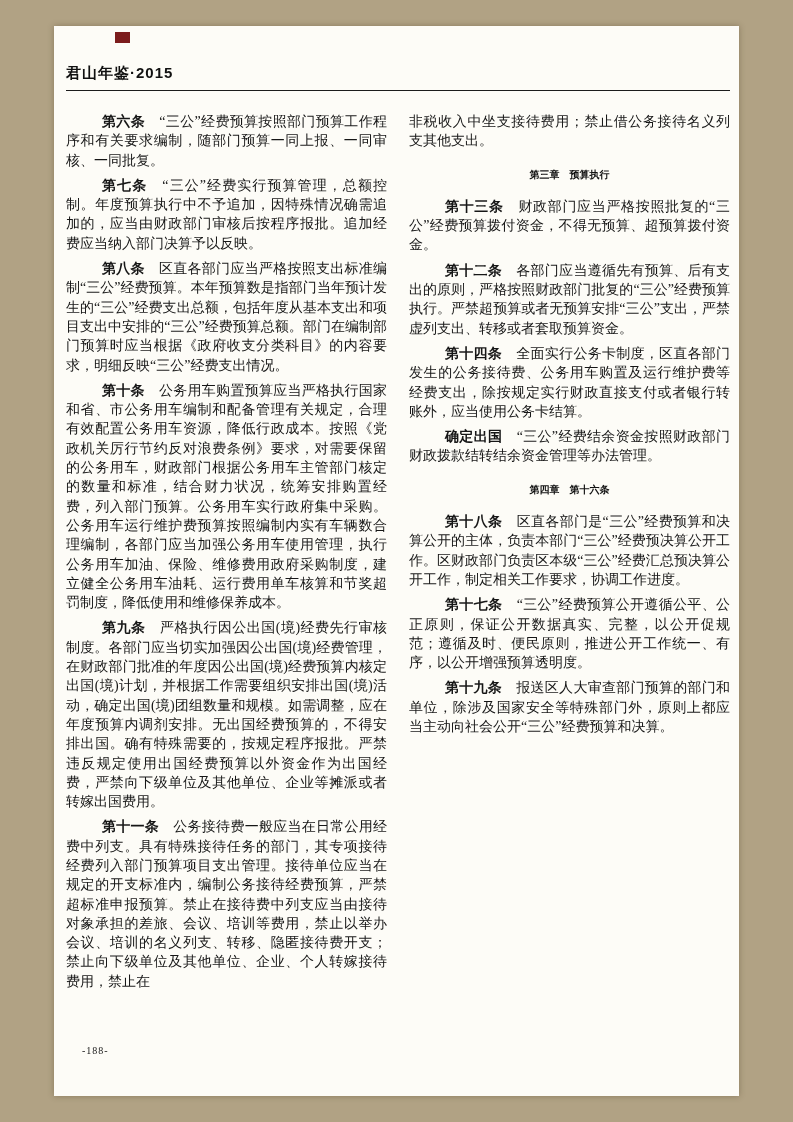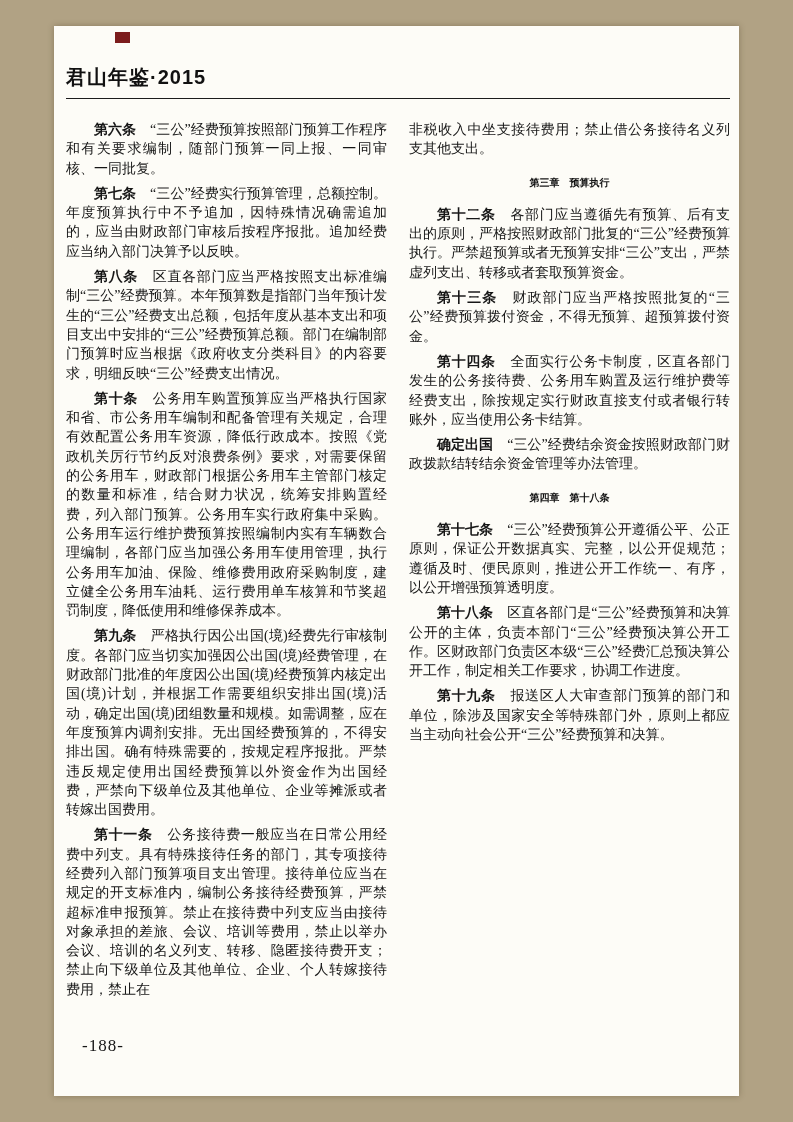--- a/index.html
+++ b/index.html
@@ -24,21 +24,21 @@
     background: #7c1d1d;
   }
   .inner {
     position: absolute;
     left: 12px; right: 9px; top: 0; bottom: 0;
   }
   .book-header {
     margin-top: 38px;
     font-family: "Liberation Sans", "DejaVu Sans", sans-serif;
     font-weight: bold;
-    font-size: 20px;
+    font-size: 15px;
     letter-spacing: 1px;
     color: #111;
   }
   .header-rule {
     border: none;
     border-bottom: 1.6px solid #1c1c1c;
     margin: 7px 0 0 0;
   }
   .columns {
     display: flex;
@@ -51,34 +51,35 @@
     line-height: 19.3px;
     color: #161616;
     text-align: justify;
   }
   .col p { margin: 0 0 6px 0; }
   .para { text-indent: 2em; }
   .cont { text-indent: 0; }
   .lead {
     font-family: "Liberation Sans", "DejaVu Sans", sans-serif;
     font-weight: bold;
+    margin-left: 8px;
   }
   .heading {
     text-align: center;
     text-indent: 0;
     font-family: "Liberation Sans", "DejaVu Sans", sans-serif;
     font-weight: bold;
     font-size: 10px;
     margin: 14px 0 13px 0 !important;
     color: #111;
   }
   .page-number {
     position: absolute;
     left: 16px; bottom: 40px;
-    font-size: 17px;
+    font-size: 10px;
     color: #161616;
     letter-spacing: 1px;
   }
 </style>
 </head>
 <body>
 
 <div class="scan-page">
   <div class="red-mark"></div>
   <div class="inner">
@@ -89,25 +90,25 @@
           <p class="para"><span class="lead">第六条</span>　“三公”经费预算按照部门预算工作程序和有关要求编制，随部门预算一同上报、一同审核、一同批复。</p>
           <p class="para"><span class="lead">第七条</span>　“三公”经费实行预算管理，总额控制。年度预算执行中不予追加，因特殊情况确需追加的，应当由财政部门审核后按程序报批。追加经费应当纳入部门决算予以反映。</p>
           <p class="para"><span class="lead">第八条</span>　区直各部门应当严格按照支出标准编制“三公”经费预算。本年预算数是指部门当年预计发生的“三公”经费支出总额，包括年度从基本支出和项目支出中安排的“三公”经费预算总额。部门在编制部门预算时应当根据《政府收支分类科目》的内容要求，明细反映“三公”经费支出情况。</p>
           <p class="para"><span class="lead">第十条</span>　公务用车购置预算应当严格执行国家和省、市公务用车编制和配备管理有关规定，合理有效配置公务用车资源，降低行政成本。按照《党政机关厉行节约反对浪费条例》要求，对需要保留的公务用车，财政部门根据公务用车主管部门核定的数量和标准，结合财力状况，统筹安排购置经费，列入部门预算。公务用车实行政府集中采购。公务用车运行维护费预算按照编制内实有车辆数合理编制，各部门应当加强公务用车使用管理，执行公务用车加油、保险、维修费用政府采购制度，建立健全公务用车油耗、运行费用单车核算和节奖超罚制度，降低使用和维修保养成本。</p>
           <p class="para"><span class="lead">第九条</span>　严格执行因公出国(境)经费先行审核制度。各部门应当切实加强因公出国(境)经费管理，在财政部门批准的年度因公出国(境)经费预算内核定出国(境)计划，并根据工作需要组织安排出国(境)活动，确定出国(境)团组数量和规模。如需调整，应在年度预算内调剂安排。无出国经费预算的，不得安排出国。确有特殊需要的，按规定程序报批。严禁违反规定使用出国经费预算以外资金作为出国经费，严禁向下级单位及其他单位、企业等摊派或者转嫁出国费用。</p>
           <p class="para"><span class="lead">第十一条</span>　公务接待费一般应当在日常公用经费中列支。具有特殊接待任务的部门，其专项接待经费列入部门预算项目支出管理。接待单位应当在规定的开支标准内，编制公务接待经费预算，严禁超标准申报预算。禁止在接待费中列支应当由接待对象承担的差旅、会议、培训等费用，禁止以举办会议、培训的名义列支、转移、隐匿接待费开支；禁止向下级单位及其他单位、企业、个人转嫁接待费用，禁止在</p>
         </div>
       <div class="col">
           <p class="cont">非税收入中坐支接待费用；禁止借公务接待名义列支其他支出。</p>
           <p class="heading">第三章　预算执行</p>
+          <p class="para"><span class="lead">第十三条</span>　财政部门应当严格按照批复的“三公”经费预算拨付资金，不得无预算、超预算拨付资金。</p>
           <p class="para"><span class="lead">第十二条</span>　各部门应当遵循先有预算、后有支出的原则，严格按照财政部门批复的“三公”经费预算执行。严禁超预算或者无预算安排“三公”支出，严禁虚列支出、转移或者套取预算资金。</p>
-          <p class="para"><span class="lead">第十三条</span>　财政部门应当严格按照批复的“三公”经费预算拨付资金，不得无预算、超预算拨付资金。</p>
           <p class="para"><span class="lead">第十四条</span>　全面实行公务卡制度，区直各部门发生的公务接待费、公务用车购置及运行维护费等经费支出，除按规定实行财政直接支付或者银行转账外，应当使用公务卡结算。</p>
           <p class="para"><span class="lead">确定出国</span>　“三公”经费结余资金按照财政部门财政拨款结转结余资金管理等办法管理。</p>
-          <p class="heading">第四章　第十八条</p>
+          <p class="heading">第四章　第十六条</p>
+          <p class="para"><span class="lead">第十八条</span>　区直各部门是“三公”经费预算和决算公开的主体，负责本部门“三公”经费预决算公开工作。区财政部门负责区本级“三公”经费汇总预决算公开工作，制定相关工作要求，协调工作进度。</p>
           <p class="para"><span class="lead">第十七条</span>　“三公”经费预算公开遵循公平、公正原则，保证公开数据真实、完整，以公开促规范；遵循及时、便民原则，推进公开工作统一、有序，以公开增强预算透明度。</p>
-          <p class="para"><span class="lead">第十八条</span>　区直各部门是“三公”经费预算和决算公开的主体，负责本部门“三公”经费预决算公开工作。区财政部门负责区本级“三公”经费汇总预决算公开工作，制定相关工作要求，协调工作进度。</p>
           <p class="para"><span class="lead">第十九条</span>　报送区人大审查部门预算的部门和单位，除涉及国家安全等特殊部门外，原则上都应当主动向社会公开“三公”经费预算和决算。</p>
         </div>
     </div>
     <div class="page-number">-188-</div>
   </div>
 </div>
 
 </body></html>

